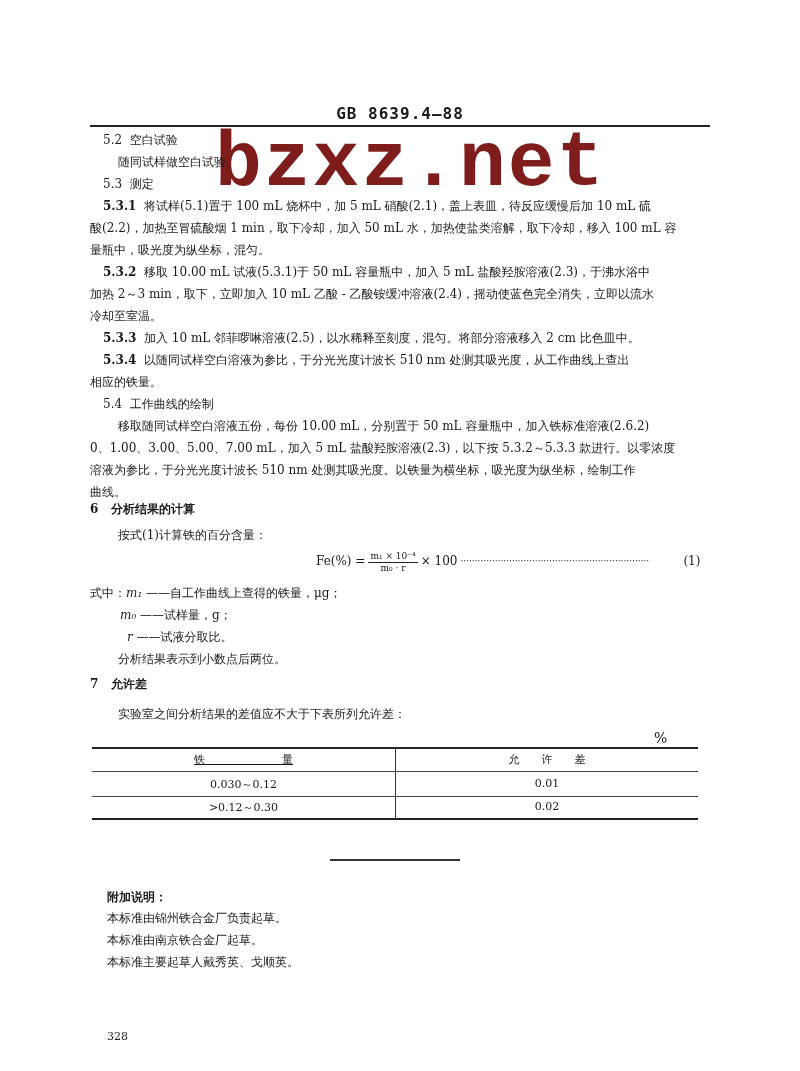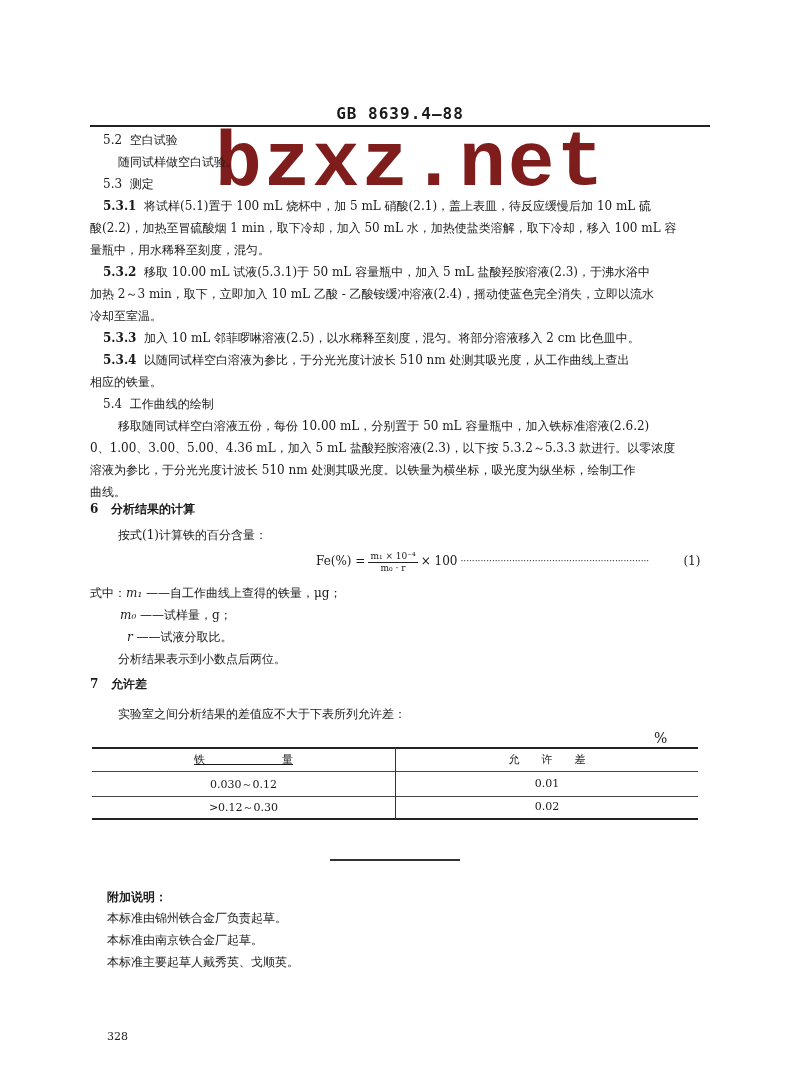--- a/index.html
+++ b/index.html
@@ -33,42 +33,42 @@
 <div class="abs t" style="left:118px;top:152px;">随同试样做空白试验。</div>
 
 <div class="abs t" style="left:103px;top:174px;">
   <span>5.3</span>&nbsp;&nbsp;<span>测定</span>
 </div>
 
 <div class="abs t" style="left:103px;top:196px;">
   <span class="b">5.3.1</span>&nbsp;&nbsp;<span>将试样(5.1)置于 100 mL 烧杯中，加 5 mL 硝酸(2.1)，盖上表皿，待反应缓慢后加 10 mL 硫</span>
 </div>
 <div class="abs t" style="left:90px;top:218px;">酸(2.2)，加热至冒硫酸烟 1 min，取下冷却，加入 50 mL 水，加热使盐类溶解，取下冷却，移入 100 mL 容</div>
-<div class="abs t" style="left:90px;top:240px;">量瓶中，用水稀释至刻度，混匀。</div>
+<div class="abs t" style="left:90px;top:240px;">量瓶中，吸光度为纵坐标，混匀。</div>
 
 <div class="abs t" style="left:103px;top:262px;">
   <span class="b">5.3.2</span>&nbsp;&nbsp;<span>移取 10.00 mL 试液(5.3.1)于 50 mL 容量瓶中，加入 5 mL 盐酸羟胺溶液(2.3)，于沸水浴中</span>
 </div>
 <div class="abs t" style="left:90px;top:284px;">加热 2～3 min，取下，立即加入 10 mL 乙酸 - 乙酸铵缓冲溶液(2.4)，摇动使蓝色完全消失，立即以流水</div>
 <div class="abs t" style="left:90px;top:306px;">冷却至室温。</div>
 
 <div class="abs t" style="left:103px;top:328px;">
   <span class="b">5.3.3</span>&nbsp;&nbsp;<span>加入 10 mL 邻菲啰啉溶液(2.5)，以水稀释至刻度，混匀。将部分溶液移入 2 cm 比色皿中。</span>
 </div>
 
 <div class="abs t" style="left:103px;top:350px;">
   <span class="b">5.3.4</span>&nbsp;&nbsp;<span>以随同试样空白溶液为参比，于分光光度计波长 510 nm 处测其吸光度，从工作曲线上查出</span>
 </div>
 <div class="abs t" style="left:90px;top:372px;">相应的铁量。</div>
 
 <div class="abs t" style="left:103px;top:394px;">
   <span>5.4</span>&nbsp;&nbsp;<span>工作曲线的绘制</span>
 </div>
 <div class="abs t" style="left:118px;top:416px;">移取随同试样空白溶液五份，每份 10.00 mL，分别置于 50 mL 容量瓶中，加入铁标准溶液(2.6.2)</div>
-<div class="abs t" style="left:90px;top:438px;">0、1.00、3.00、5.00、4.36 mL，加入 5 mL 盐酸羟胺溶液(2.3)，以下按 5.3.2～5.3.3 款进行。以零浓度</div>
+<div class="abs t" style="left:90px;top:438px;">0、1.00、3.00、5.00、7.00 mL，加入 5 mL 盐酸羟胺溶液(2.3)，以下按 5.3.2～5.3.3 款进行。以零浓度</div>
 <div class="abs t" style="left:90px;top:460px;">溶液为参比，于分光光度计波长 510 nm 处测其吸光度。以铁量为横坐标，吸光度为纵坐标，绘制工作</div>
 <div class="abs t" style="left:90px;top:482px;">曲线。</div>
 
 <div class="abs t b" style="left:90px;top:499px;">
   <span>6</span>&nbsp;&nbsp;&nbsp;<span>分析结果的计算</span>
 </div>
 <div class="abs t" style="left:118px;top:525px;">按式(1)计算铁的百分含量：</div>
 
 <div class="abs t" style="left:316px;top:551px;display:flex;align-items:flex-start;gap:3px;">
   <span>Fe(%) =</span>

